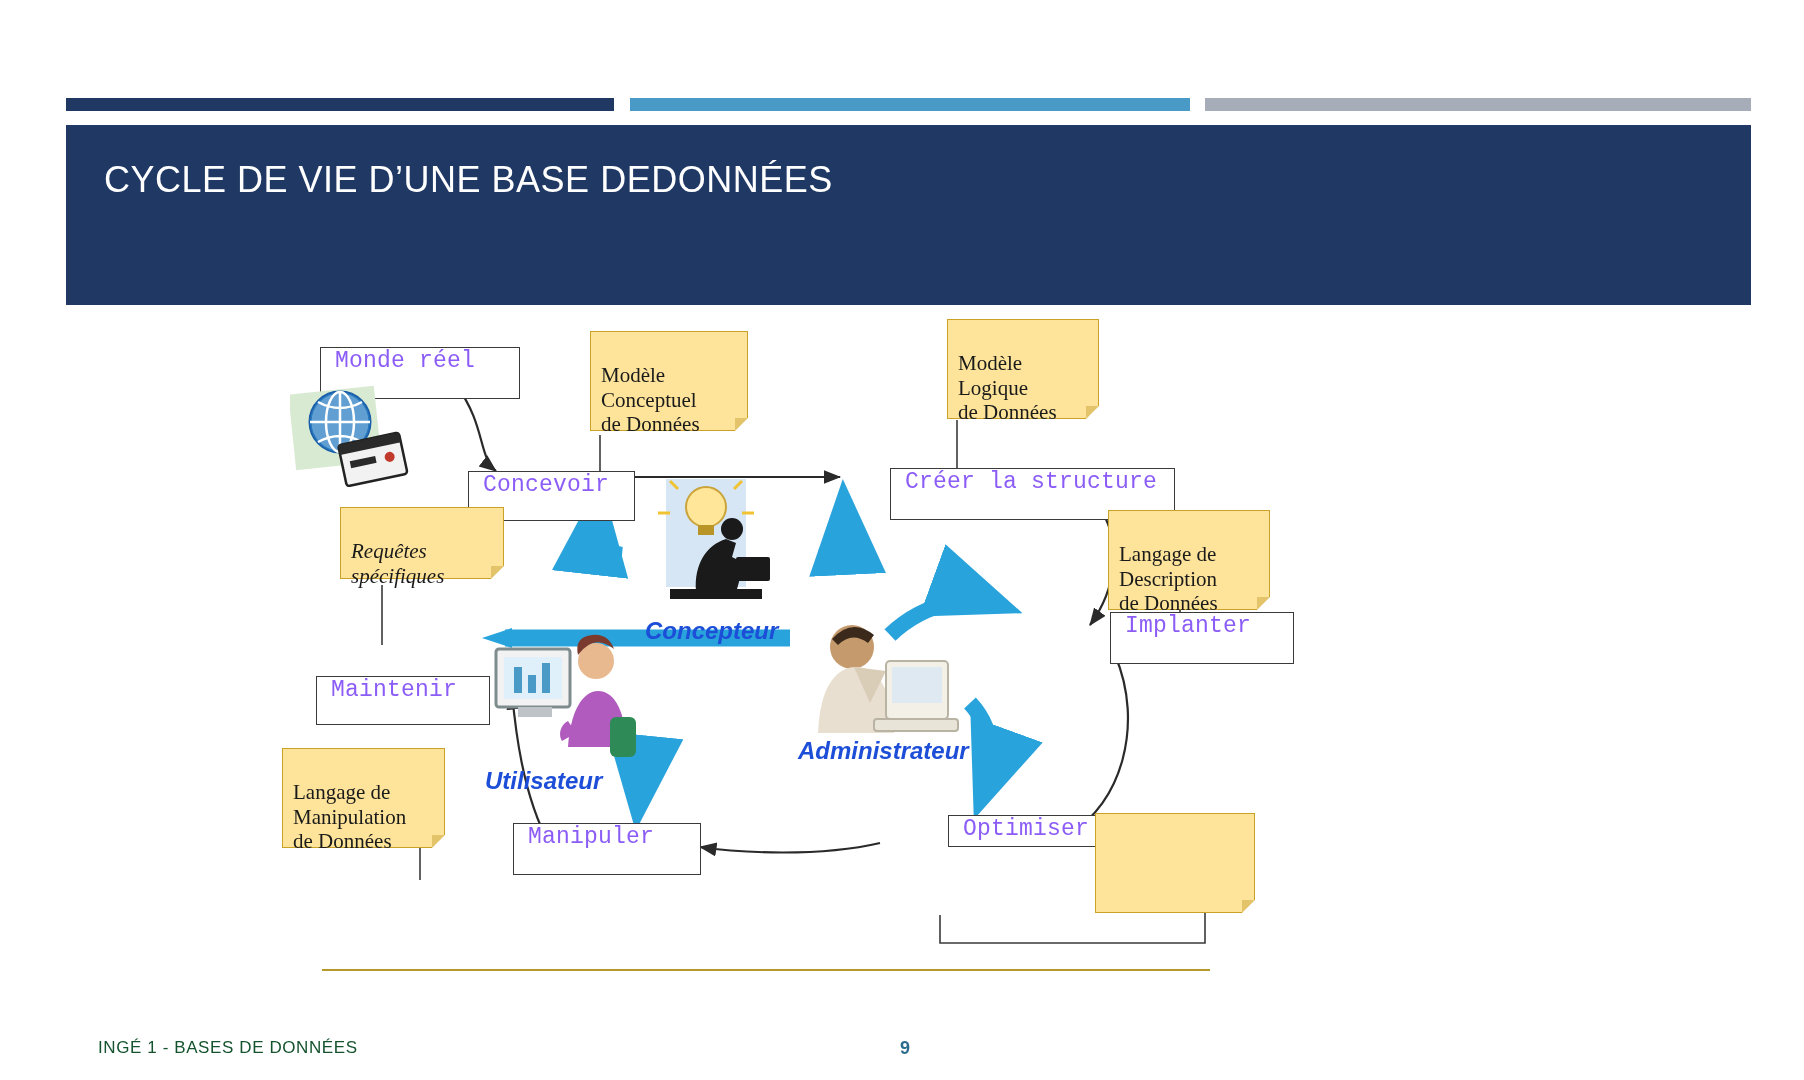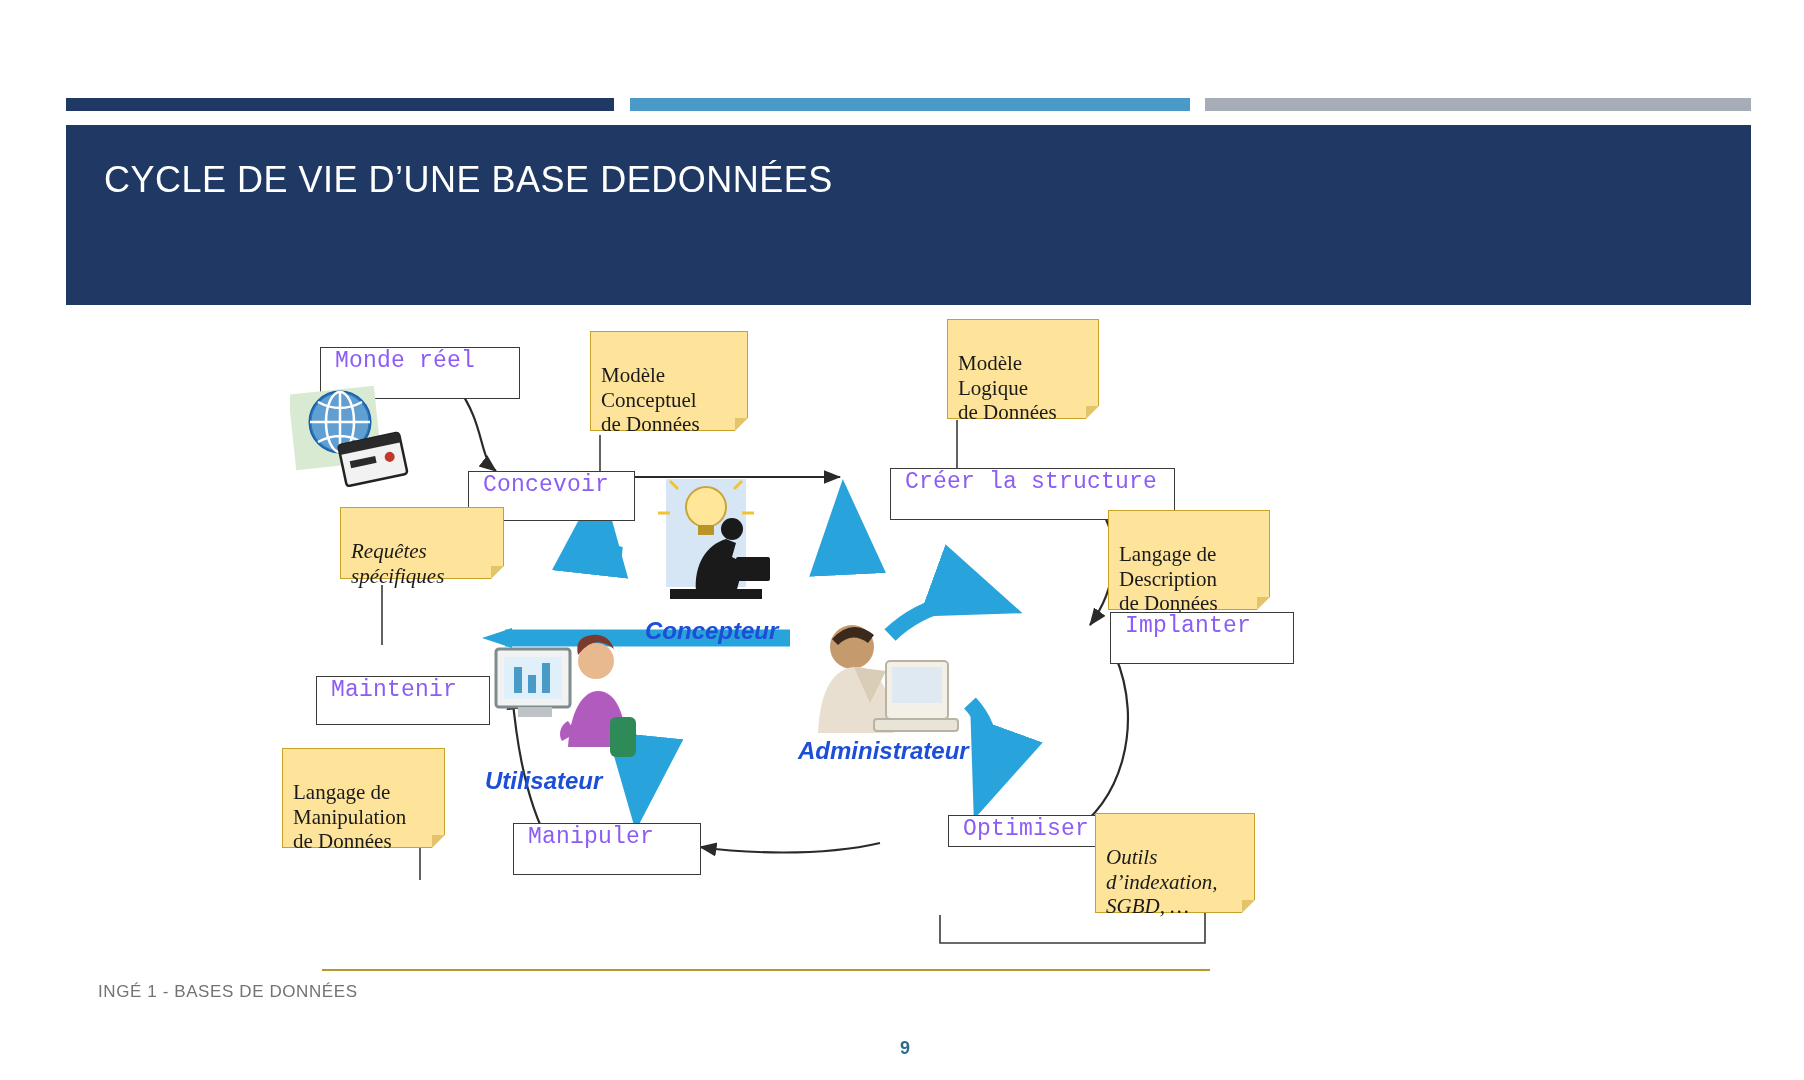--- a/index.html
+++ b/index.html
@@ -109,24 +109,24 @@
     font-style: italic;
     font-size: 24px;
     color: #1d4ed8;
     white-space: nowrap;
   }
 
   
   #footer-text {
     position: absolute;
     left: 98px;
-    top: 992px;
+    top: 1048px;
     font-size: 17px;
     letter-spacing: .6px;
-    color: #737373;
+    color: #14532d;
     font-family: "Liberation Sans", sans-serif;
     transform: translateY(-50%);
   }
   #page-number {
     position: absolute;
     left: 900px;
     top: 1048px;
     font-size: 18px;
     font-weight: bold;
     color: #2e6c8e;
@@ -252,23 +252,20 @@
   </div>
 
   <div class="note-label note" style="left:808px; top:185px; width:162px; height:100px; white-space:pre-line; position:absolute;">
     <span>Langage de
 Description
 de Données</span>
     <span class="fold"></span>
   </div>
 
   <div class="note-label note italic" style="left:795px; top:488px; width:160px; height:100px; white-space:pre-line; position:absolute;">
-    <span>Outils
-d’indexation,
-SGBD, …</span>
     <span class="fold"></span>
   </div>
 
   <div class="note-label note" style="left:-18px; top:423px; width:163px; height:100px; white-space:pre-line; position:absolute;">
     <span>Langage de
 Manipulation
 de Données</span>
     <span class="fold"></span>
   </div>
 

